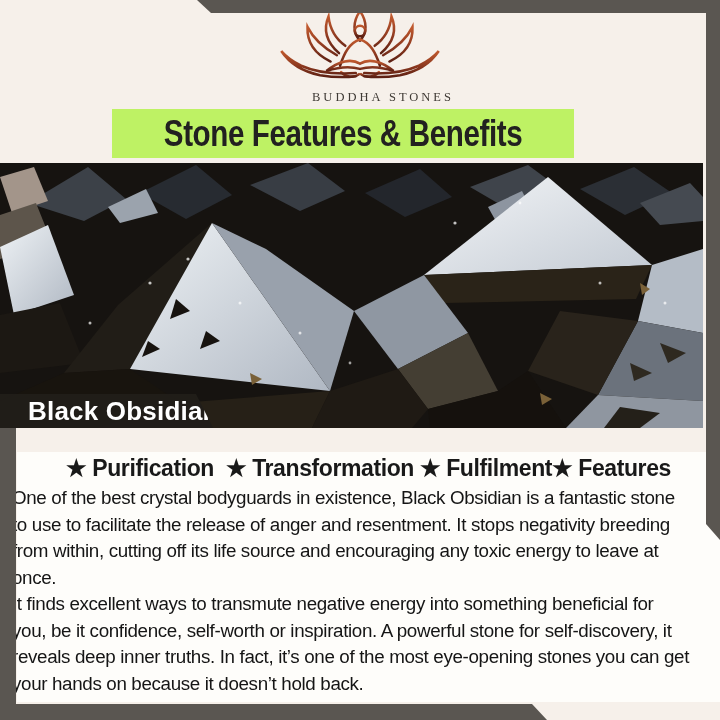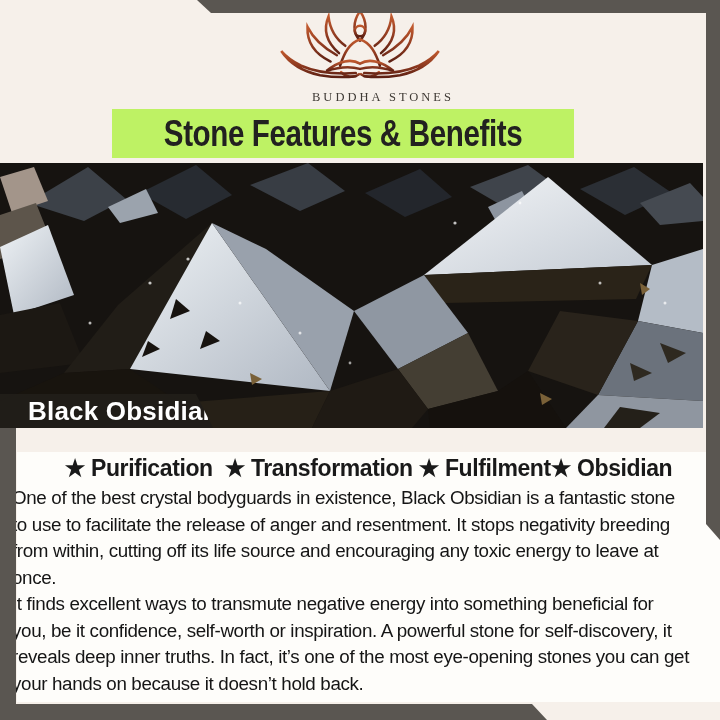--- a/index.html
+++ b/index.html
@@ -175,21 +175,21 @@
       <polygon points="640,120 650,126 642,132" fill="#7a6138"></polygon>
     </svg>
   </div>
 
   <div class="caption-badge">
     <span>Black Obsidian</span>
   </div>
 
   <div class="content-panel"></div>
 
-  <div class="features-line">★ Purification  ★ Transformation ★ Fulfilment★ Obsidian</div>
+  <div class="features-line">★ Purification  ★ Transformation ★ Fulfilment★ Features</div>
 
   <div class="body-copy">
     <p>One of the best crystal bodyguards in existence, Black Obsidian is a fantastic stone to use to facilitate the release of anger and resentment. It stops negativity breeding from within, cutting off its life source and encouraging any toxic energy to leave at once.</p>
     <p>It finds excellent ways to transmute negative energy into something beneficial for you, be it confidence, self-worth or inspiration. A powerful stone for self-discovery, it reveals deep inner truths. In fact, it’s one of the most eye-opening stones you can get your hands on because it doesn’t hold back.</p>
   </div>
 
   <div class="frame frame-top"></div>
   <div class="frame frame-right"></div>
   <div class="frame frame-left"></div>
   <div class="frame frame-bottom"></div>

